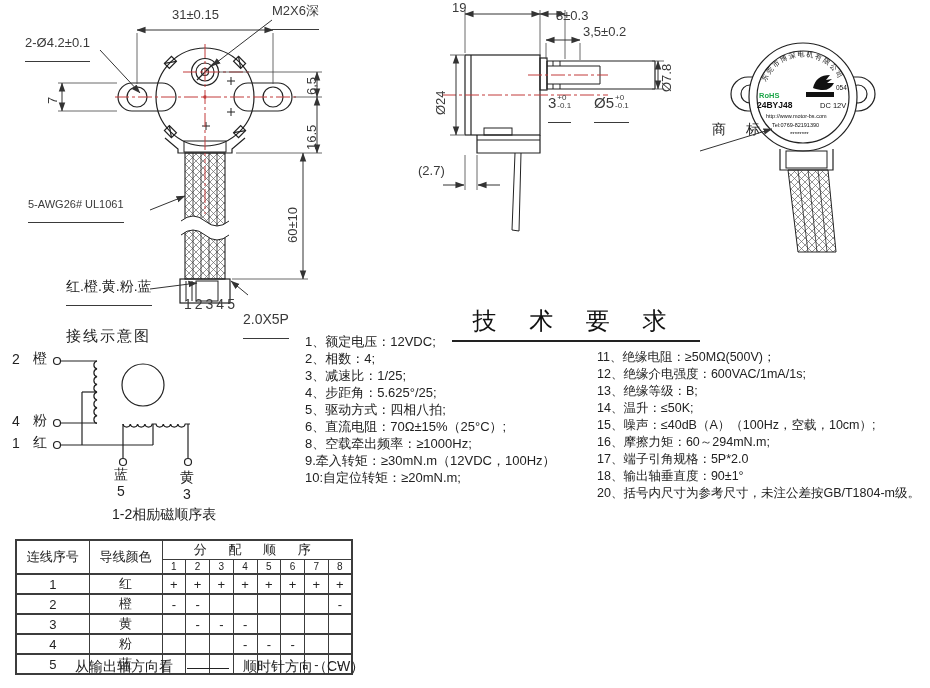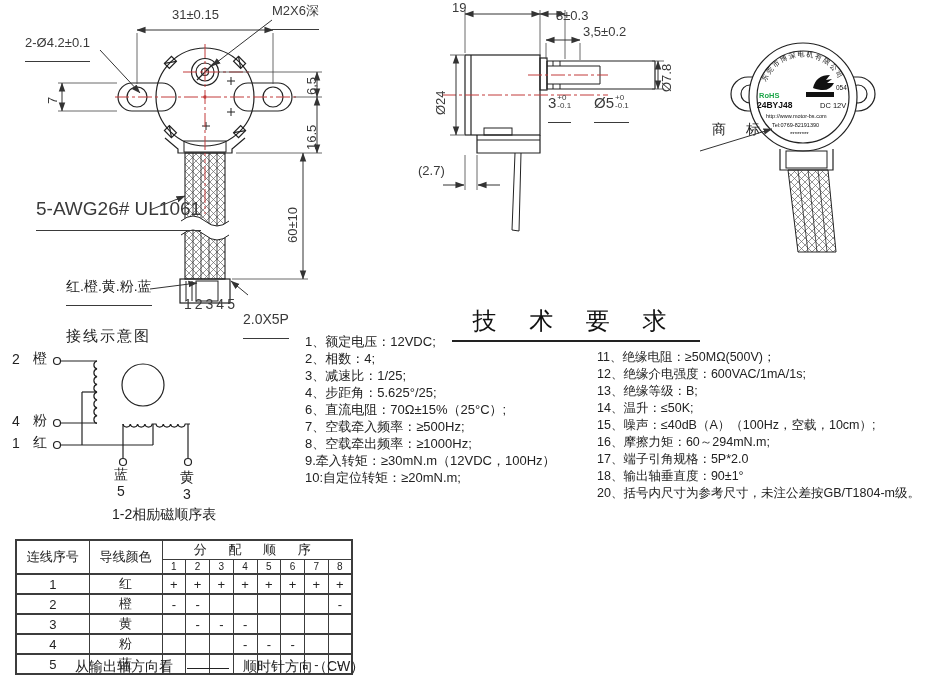--- a/index.html
+++ b/index.html
@@ -197,21 +197,21 @@
   </g>
 </svg>
 
 <span class="lbl" style="left:172px;top:8px;">31±0.15</span>
 <span class="lbl ul" style="left:272px;top:4px;">M2X6深</span>
 <span class="lbl ul" style="left:25px;top:36px;">2-Ø4.2±0.1</span>
 <span class="lbl rot" style="left:46px;top:104px;">7</span>
 <span class="lbl rot" style="left:305px;top:95px;">6,5</span>
 <span class="lbl rot" style="left:305px;top:150px;">16.5</span>
 <span class="lbl rot" style="left:286px;top:243px;">60±10</span>
-<span class="lbl ul" style="left:36px;top:199px;font-size:19px;">5-AWG26# UL1061</span>
+<span class="lbl ul" style="left:28px;top:199px;font-size:11px;">5-AWG26# UL1061</span>
 <span class="lbl ul cn" style="left:66px;top:279px;">红.橙.黄.粉.蓝</span>
 <span class="lbl ul" style="left:243px;top:287px;font-size:14px;margin-top:25px;">2.0X5P</span>
 <span class="lbl" style="left:184px;top:297px;font-size:14px;letter-spacing:3px;">12345</span>
 
 <span class="lbl" style="left:452px;top:1px;">19</span>
 <span class="lbl" style="left:556px;top:1px;margin-top:8px;">8±0.3</span>
 <span class="lbl" style="left:583px;top:25px;">3,5±0.2</span>
 <span class="lbl rot" style="left:434px;top:115px;">Ø24</span>
 <span class="lbl rot" style="left:660px;top:92px;">Ø7.8</span>
 <span class="lbl tol ul" style="left:548px;top:94px;">
@@ -243,22 +243,22 @@
 <span class="lbl cn" style="left:117px;top:484px;">5</span>
 <span class="lbl cn" style="left:180px;top:470px;">黄</span>
 <span class="lbl cn" style="left:183px;top:487px;">3</span>
 
 <div class="tech-title">技 术 要 求</div>
 <div class="tech-col" id="tech-left">
   <div>1、额定电压：12VDC;</div>
   <div>2、相数：4;</div>
   <div>3、减速比：1/25;</div>
   <div>4、步距角：5.625°/25;</div>
+  <div>5、驱动方式：四相八拍;</div>
   <div>6、直流电阻：70Ω±15%（25°C）;</div>
-  <div>7、空载牵入频率：≥500Hz;</div>
   <div>8、空载牵出频率：≥1000Hz;</div>
   <div>9.牵入转矩：≥30mN.m（12VDC，100Hz）</div>
   <div>10:自定位转矩：≥20mN.m;</div>
 </div>
 <div class="tech-col" id="tech-right">
   <div>11、绝缘电阻：≥50MΩ(500V)；</div>
   <div>12、绝缘介电强度：600VAC/1mA/1s;</div>
   <div>13、绝缘等级：B;</div>
   <div>14、温升：≤50K;</div>
   <div>15、噪声：≤40dB（A）（100Hz，空载，10cm）;</div>

